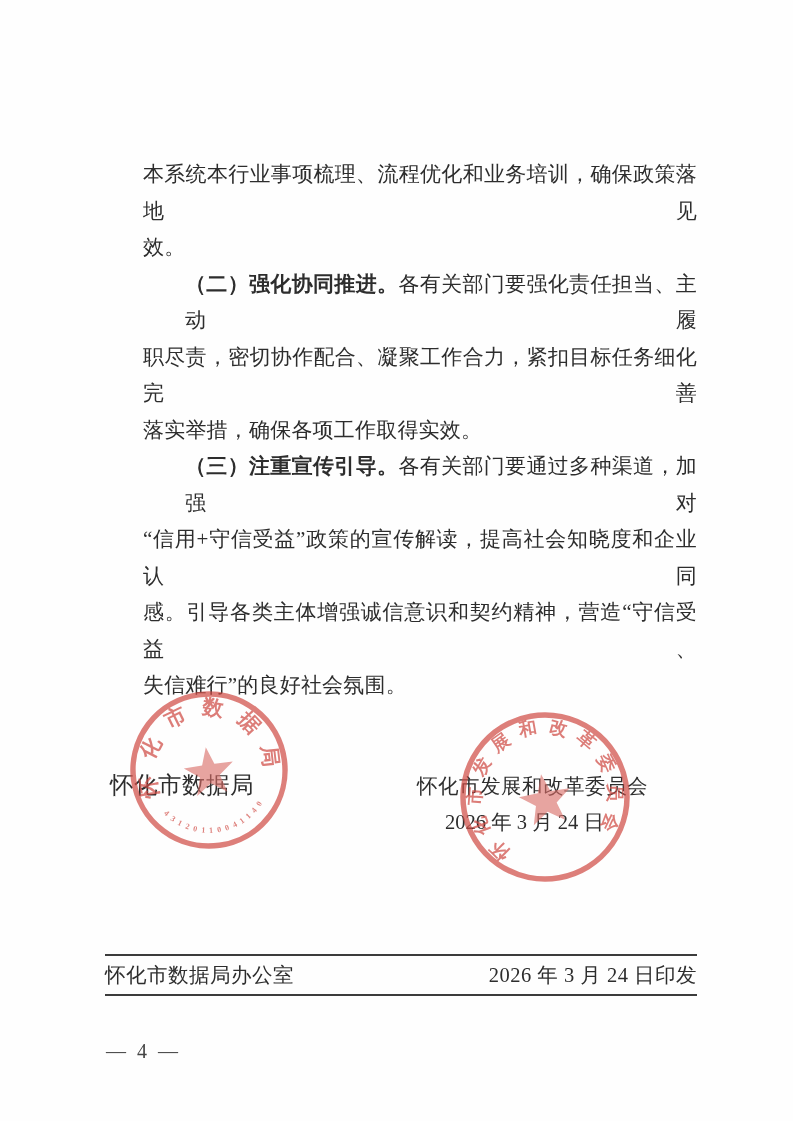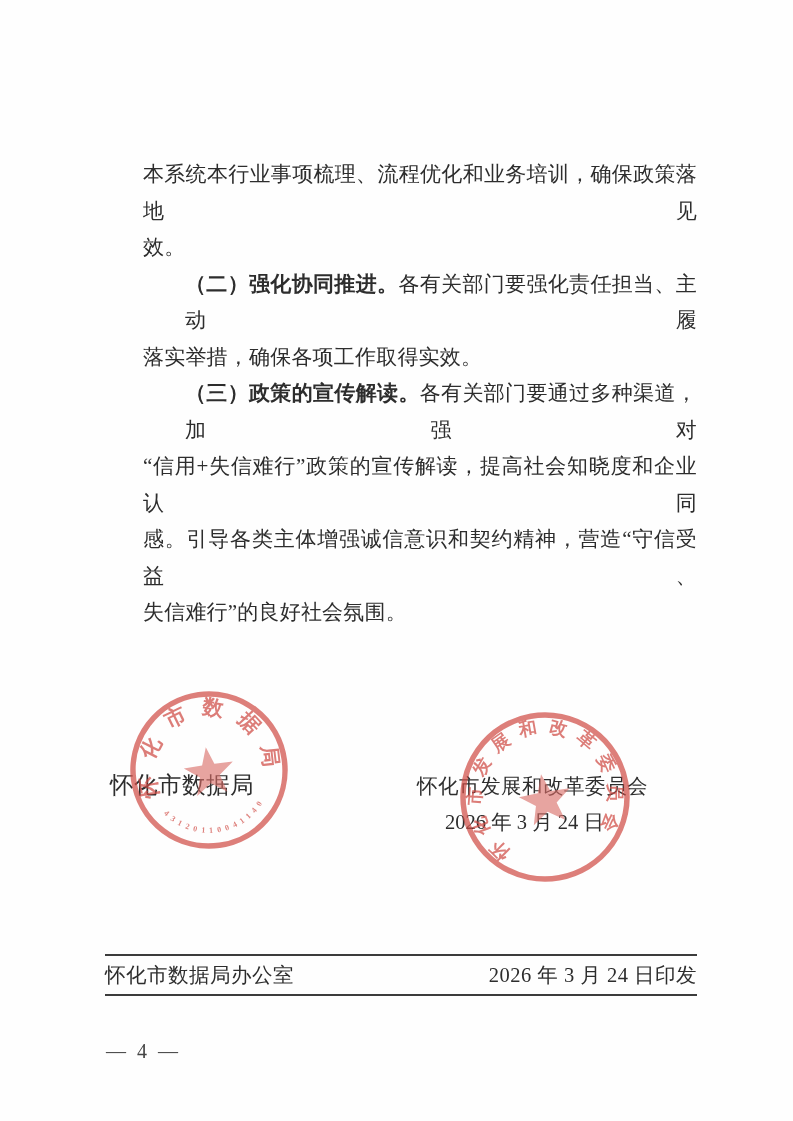--- a/index.html
+++ b/index.html
@@ -65,24 +65,25 @@
 </head>
 <body>
 
 <div class="page">
 
   <div class="body-text">
     <div class="bl j"><span>本系统本行业事项梳理、流程优化和业务培训，确保政策落地见</span></div>
     <div class="bl"><span>效。</span></div>
 
     <div class="bl j ind"><span class="lead">（二）强化协同推进。</span><span>各有关部门要强化责任担当、主动履</span></div>
+    <div class="bl j"><span>职尽责，密切协作配合、凝聚工作合力，紧扣目标任务细化完善</span></div>
     <div class="bl"><span>落实举措，确保各项工作取得实效。</span></div>
 
-    <div class="bl j ind"><span class="lead">（三）政策的宣传解读。</span><span>各有关部门要通过多种渠道，加强对</span></div>
-    <div class="bl j"><span>“信用+失信难行”政策的宣传解读，提高社会知晓度和企业认同</span></div>
+    <div class="bl j ind"><span class="lead">（三）注重宣传引导。</span><span>各有关部门要通过多种渠道，加强对</span></div>
+    <div class="bl j"><span>“信用+守信受益”政策的宣传解读，提高社会知晓度和企业认同</span></div>
     <div class="bl j"><span>感。引导各类主体增强诚信意识和契约精神，营造“守信受益、</span></div>
     <div class="bl"><span>失信难行”的良好社会氛围。</span></div>
   </div>
 
 
   <div class="sig-org-left">怀化市数据局</div>
   <div class="sig-org-right">怀化市发展和改革委员会</div>
   <div class="sig-date">2026 年 3 月 24 日</div>
 
   <svg class="seal seal-left" viewBox="0 0 170 170">

